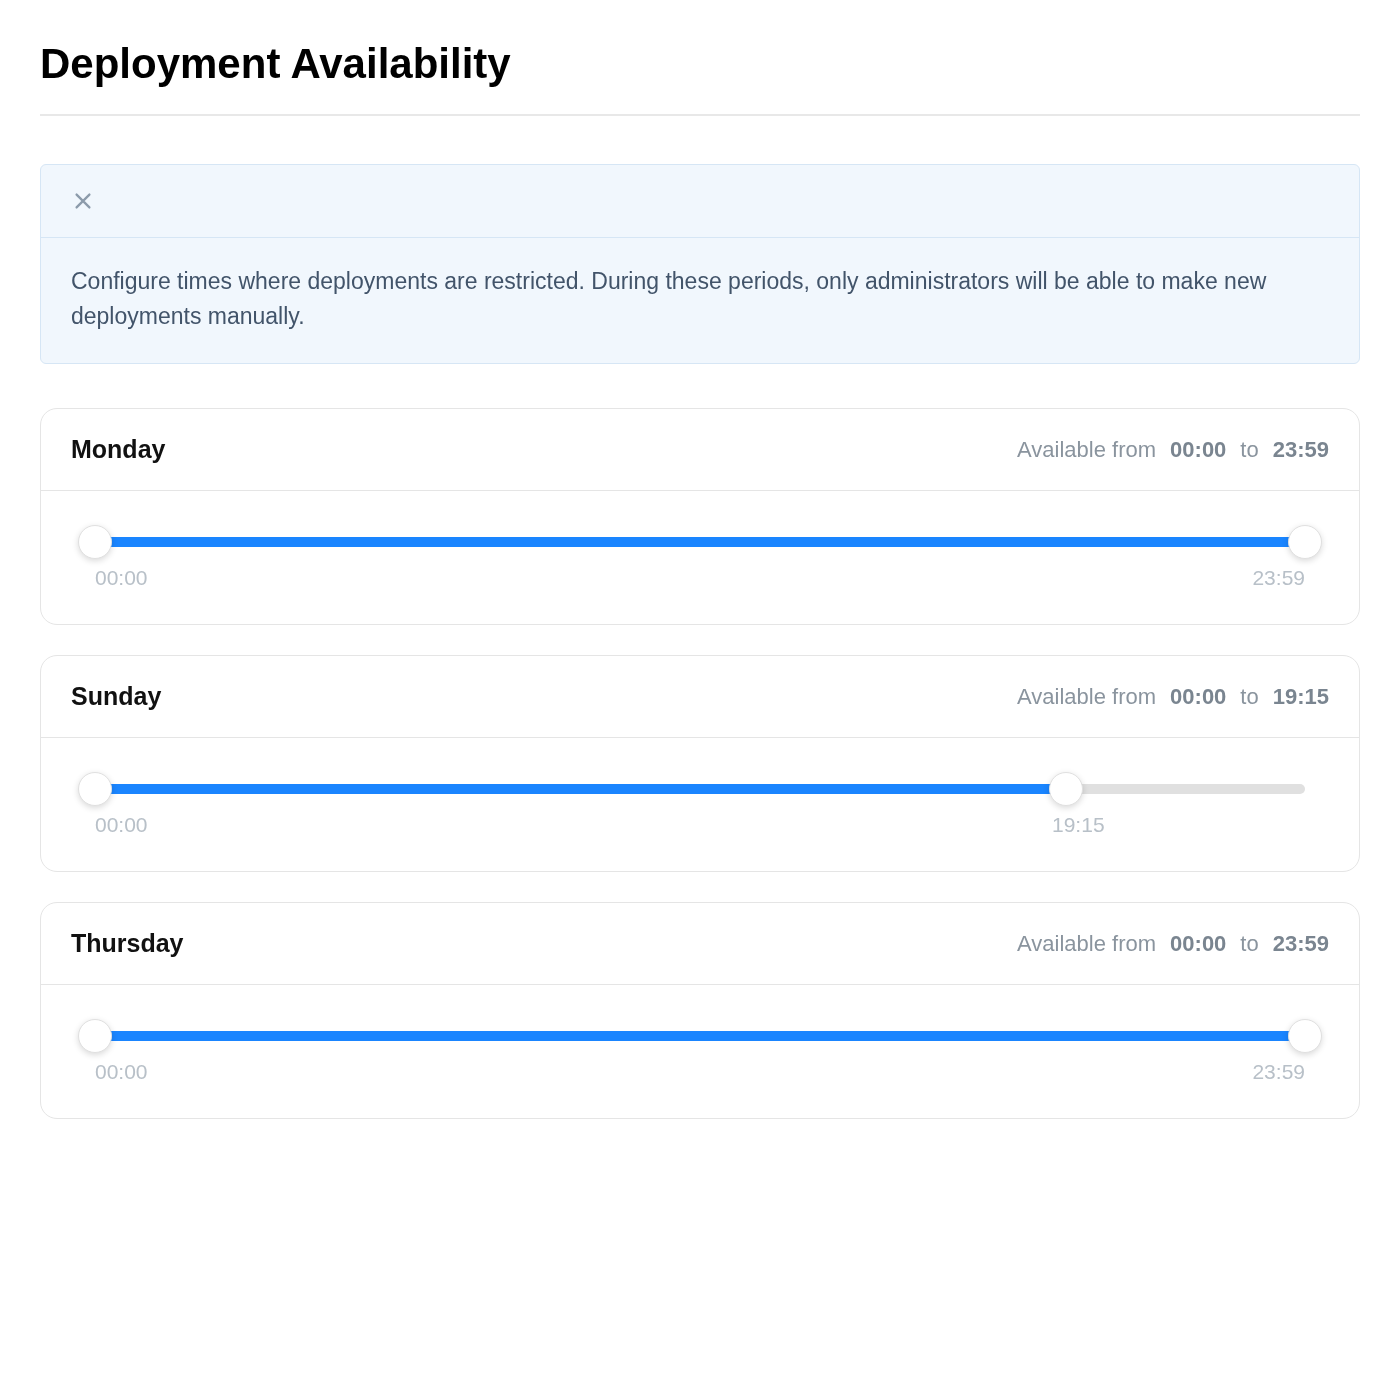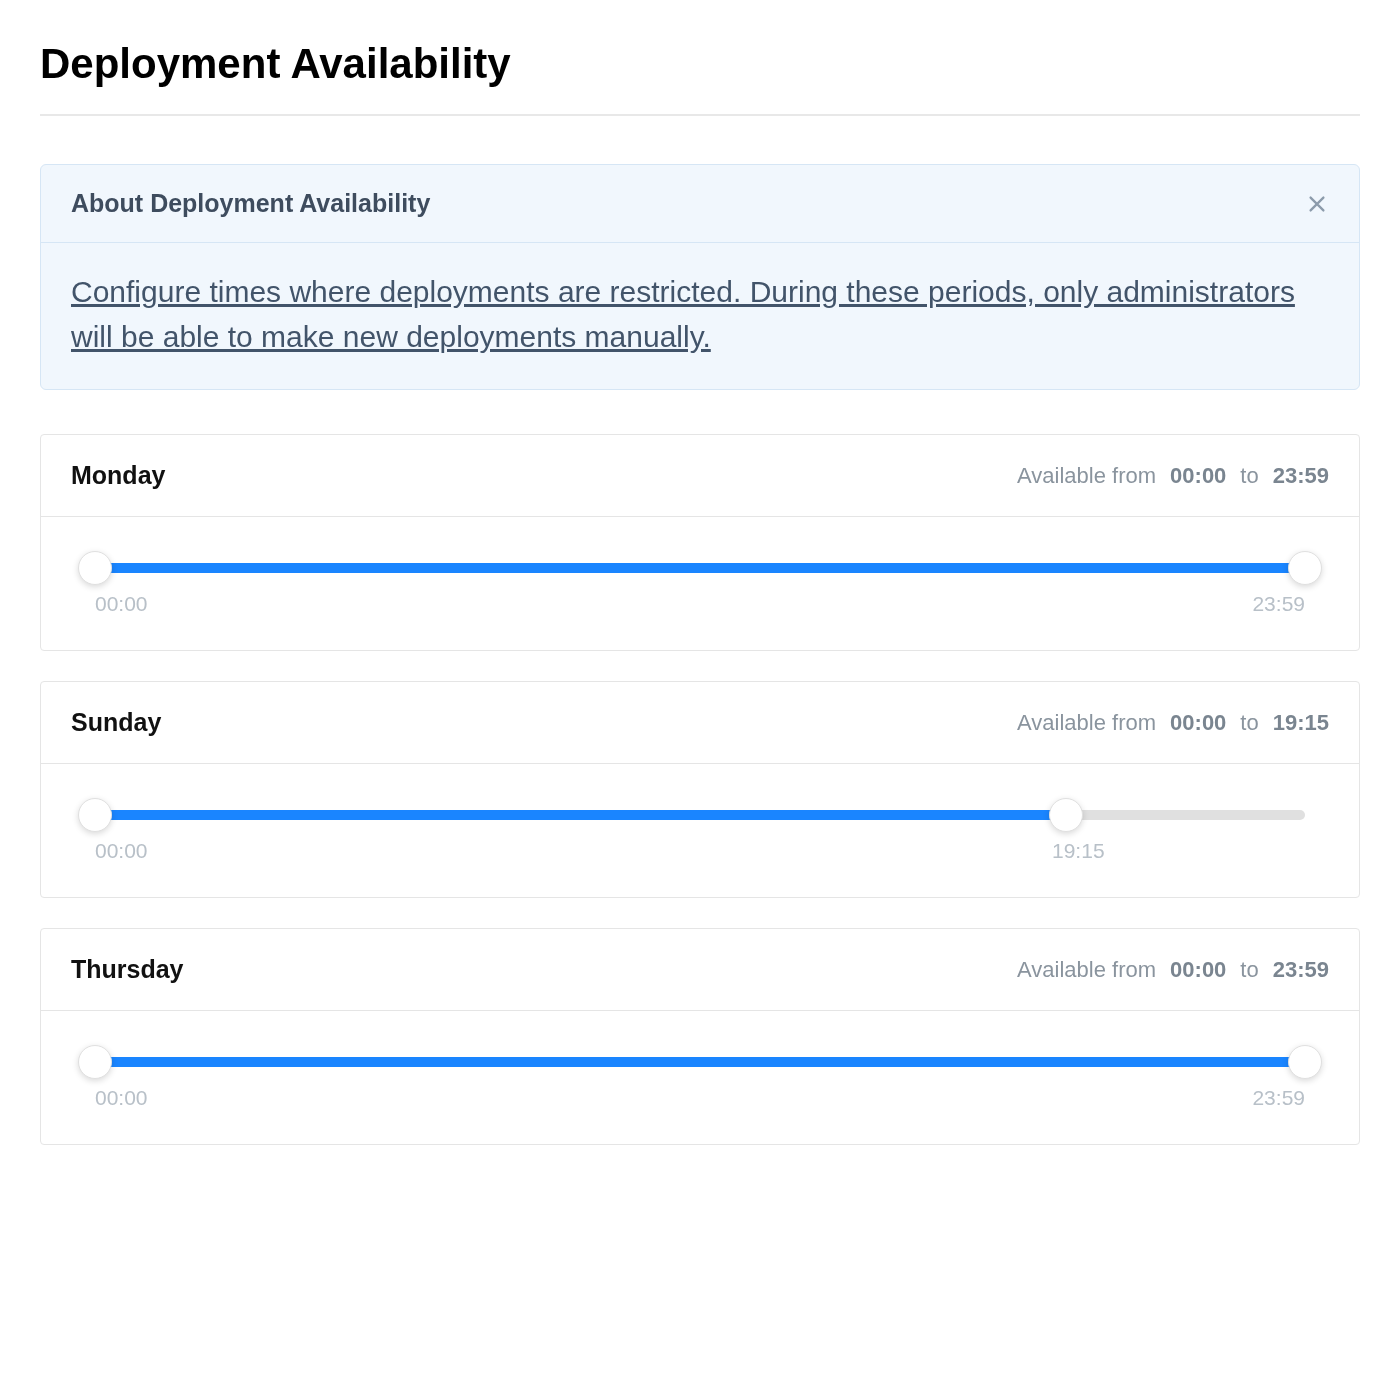--- a/index.html
+++ b/index.html
@@ -51,28 +51,27 @@
       justify-content: center;
     }
     .info-banner-close svg {
       width: 22px;
       height: 22px;
       stroke: #8c9bab;
       stroke-width: 2.5;
     }
     .info-banner-body {
       padding: 26px 40px 30px 30px;
-      font-size: 30px;
+      font-size: 23px;
       color: #42546a;
       line-height: 1.5;
-      text-decoration: underline;
     }
     .day-card {
       border: 1px solid #e5e5e5;
-      border-radius: 4px;
+      border-radius: 17px;
       margin-bottom: 30px;
     }
     .day-header {
       display: flex;
       justify-content: space-between;
       align-items: center;
       padding: 26px 30px;
       border-bottom: 1px solid #e5e5e5;
     }
     .day-name {
@@ -142,21 +141,20 @@
     }
   </style>
 </head>
 <body>
 
 <h1 class="page-title">Deployment Availability</h1>
 <hr class="title-divider">
 
 <div class="info-banner">
   <div class="info-banner-header">
-    <div class="info-banner-title">About Deployment Availability</div>
     <div class="info-banner-close">
       <svg viewBox="0 0 24 24" fill="none">
         <path d="M5 5 L19 19 M19 5 L5 19" stroke-linecap="round"></path>
       </svg>
     </div>
   </div>
   <div class="info-banner-body">Configure times where deployments are restricted. During these periods, only administrators will be able to make new deployments manually.</div>
 </div>
 
 <div id="days-container">

